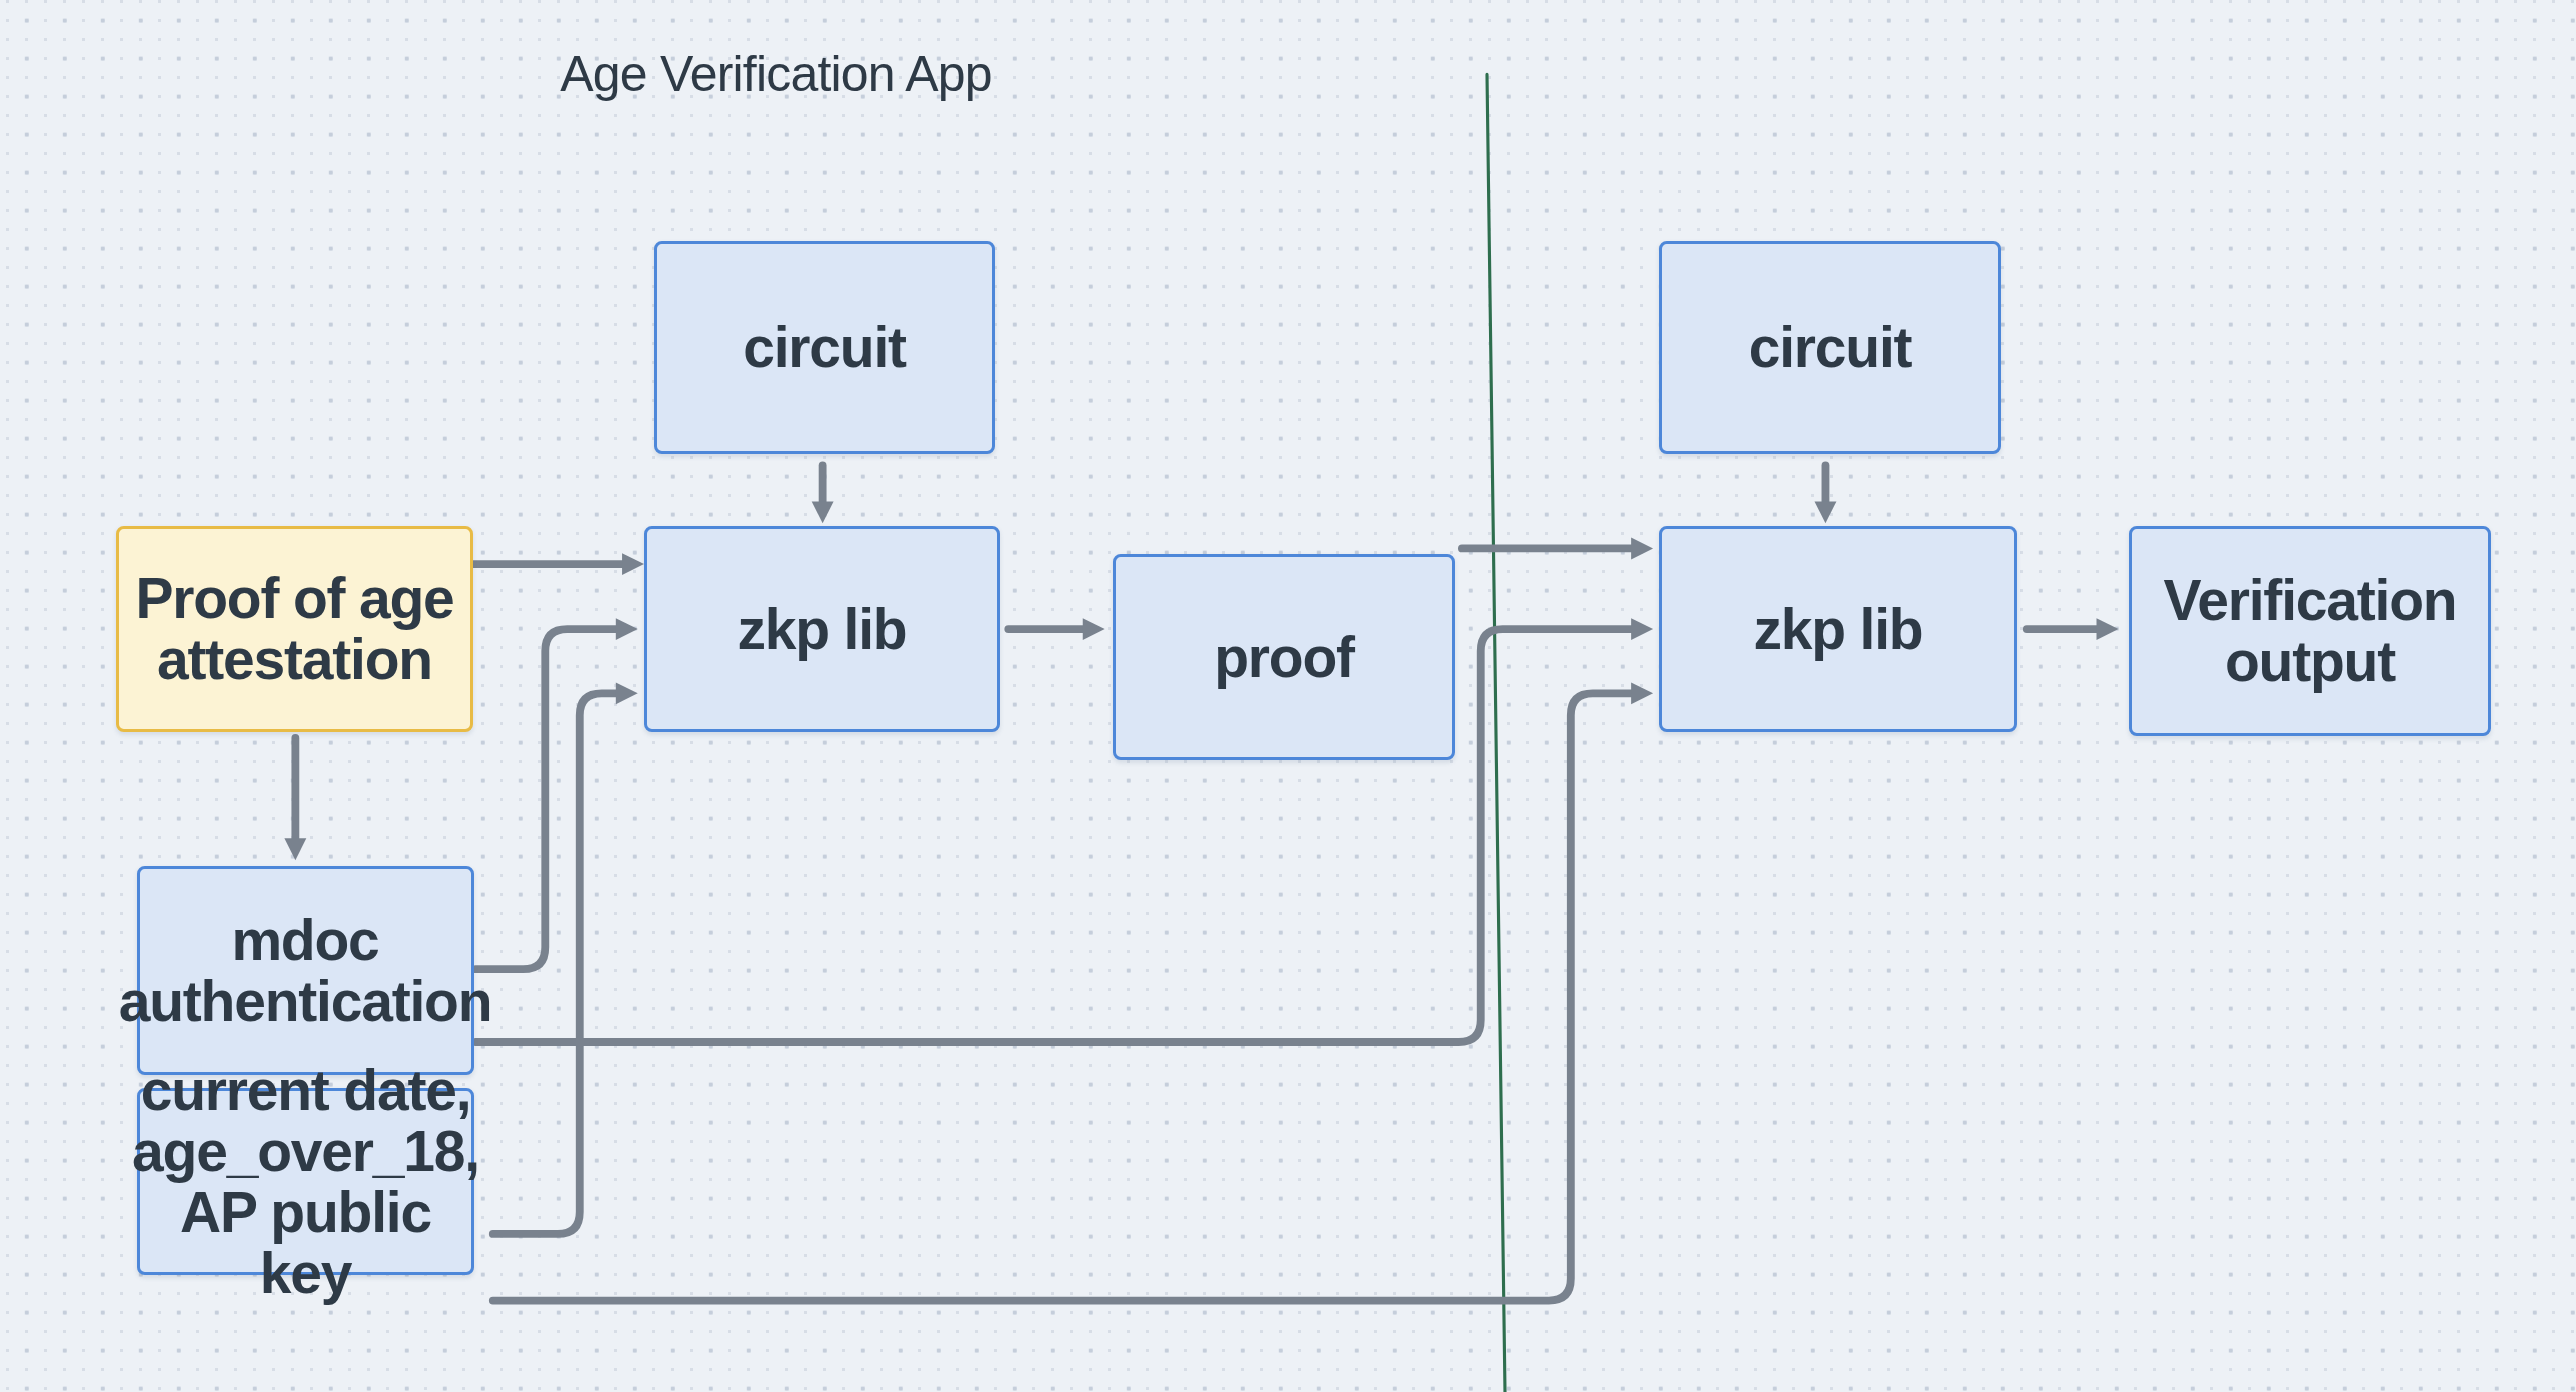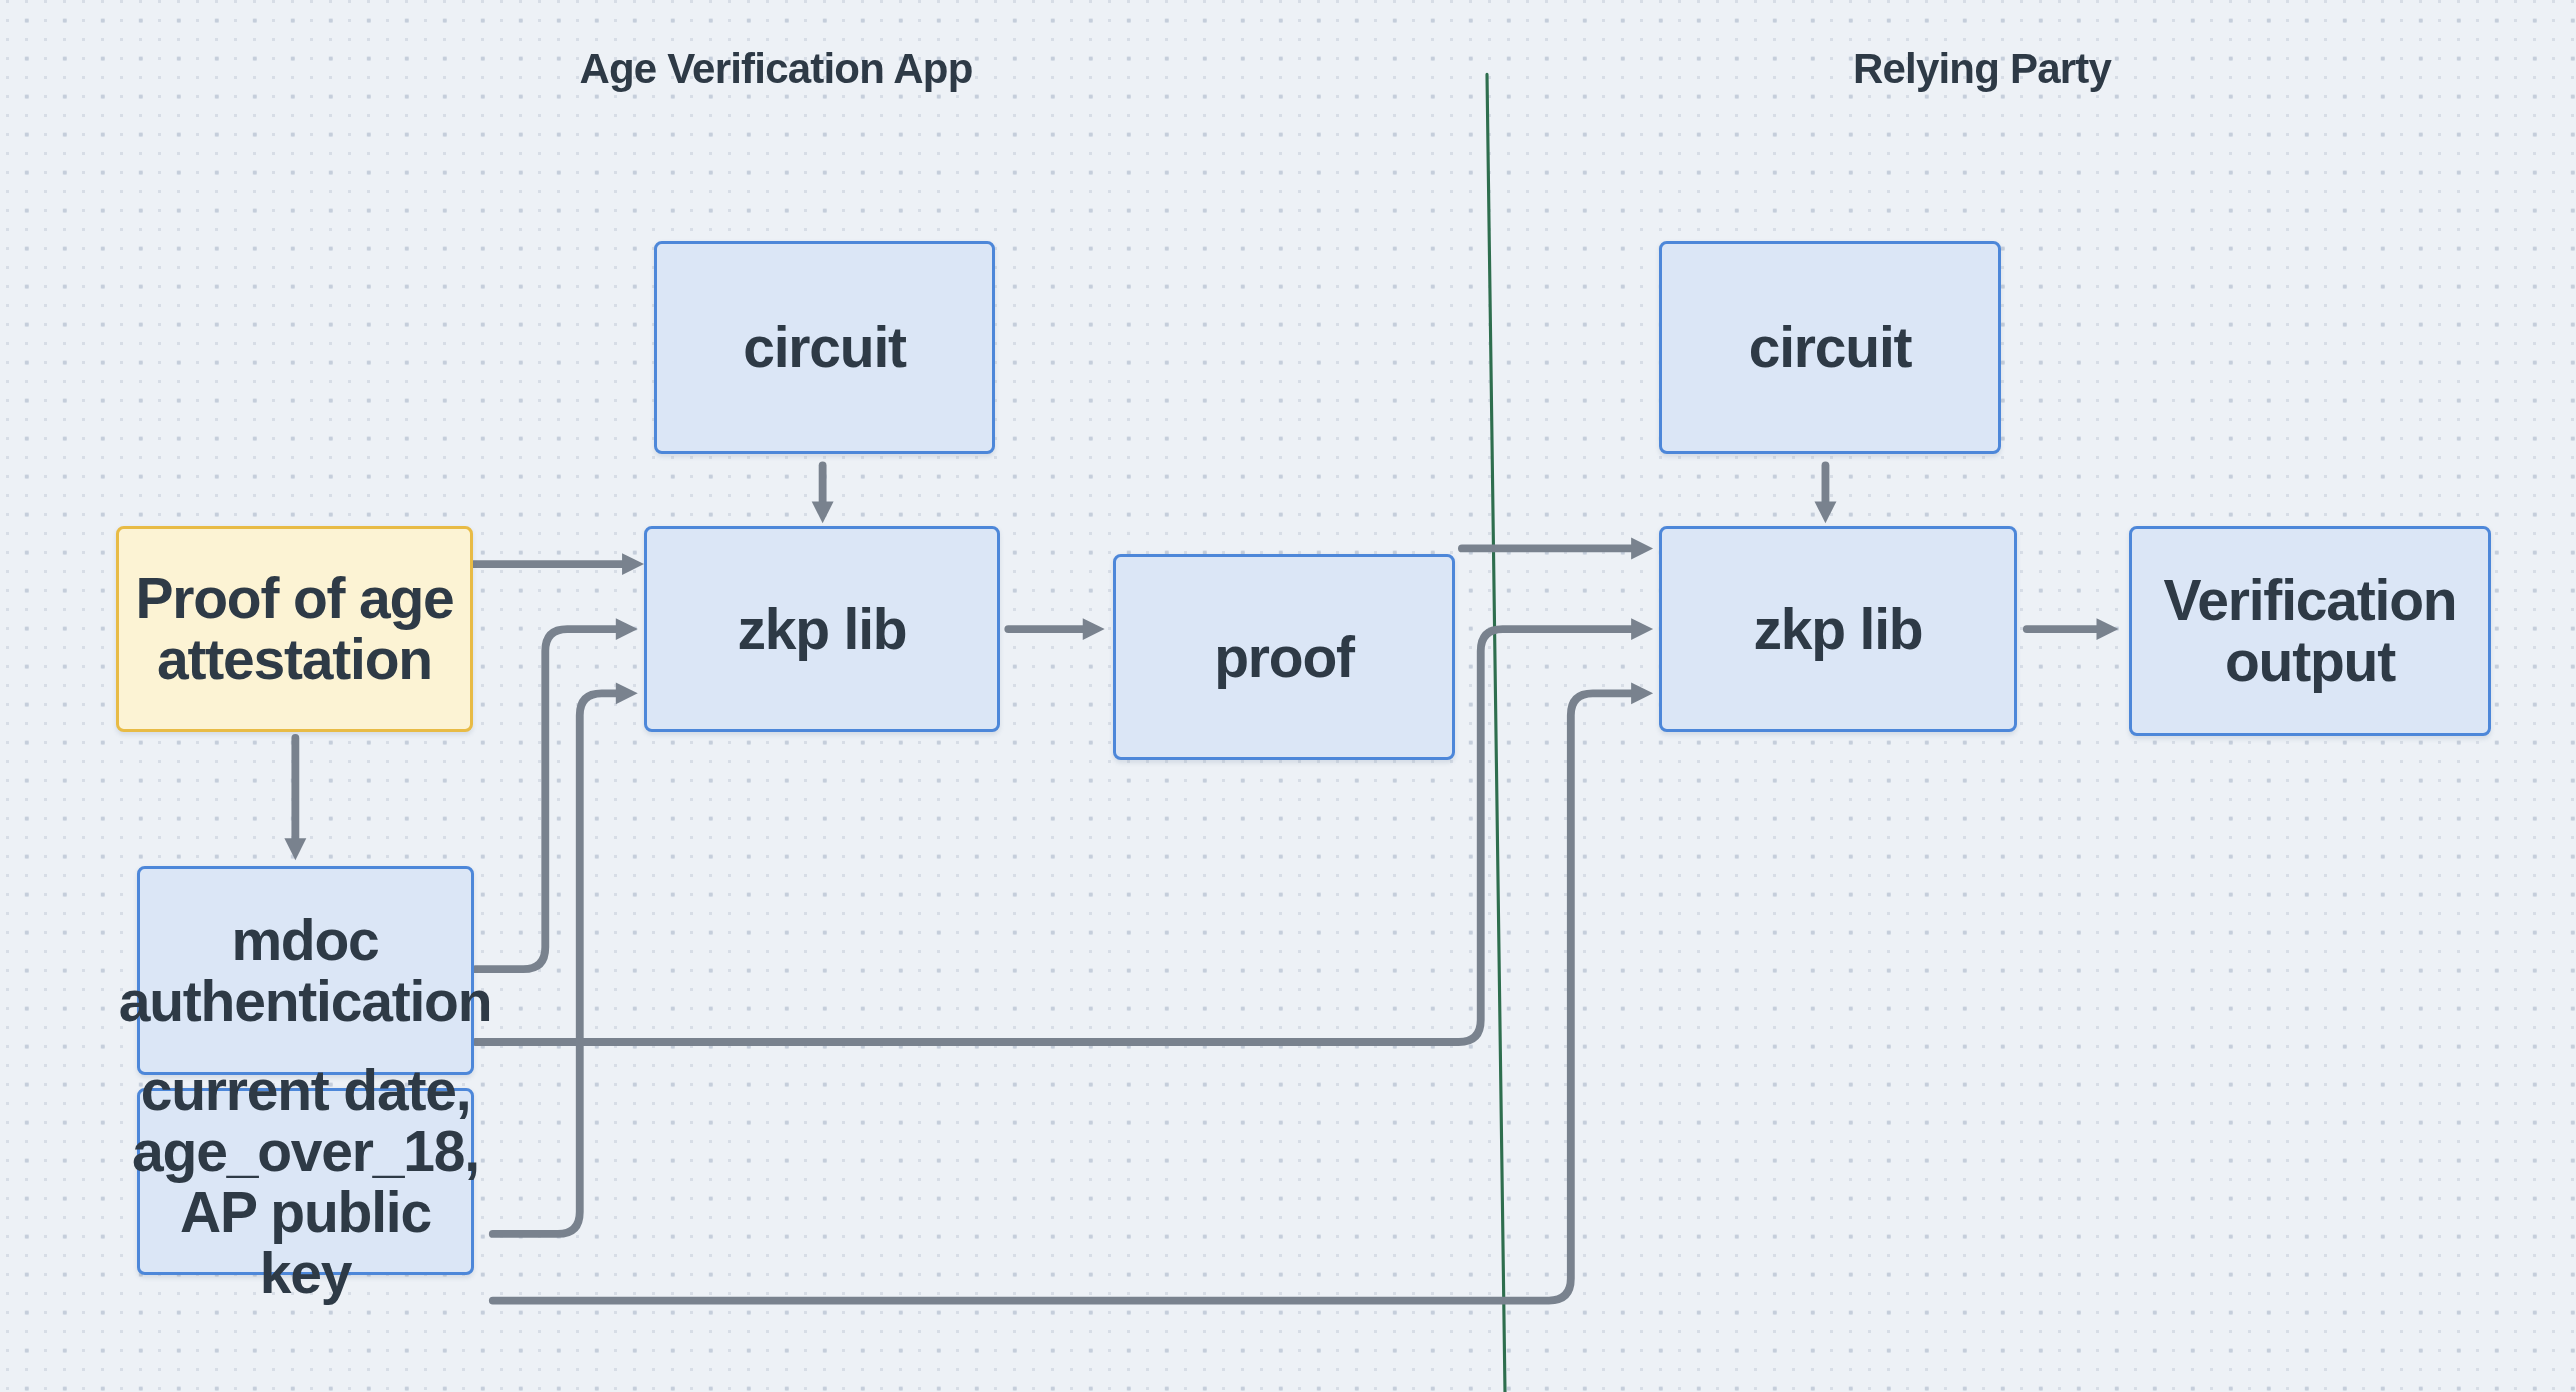--- a/index.html
+++ b/index.html
@@ -29,21 +29,21 @@
     text-align:center;white-space:pre-line;
     font-weight:700;font-size:57px;line-height:61px;
     letter-spacing:-1.2px;color:var(--text);
     border:3.1px solid var(--blue-border);background:var(--blue-fill);
     box-shadow:0 2.4px 4.7px rgba(90,110,140,0.16);
     padding:7.8px 11px;
   }
   .node.yellow{border-color:var(--yellow-border);background:var(--yellow-fill);}
   .zone-title{
     position:absolute;transform:translateX(-50%);
-    font-weight:700;font-size:42px;letter-spacing:-0.8px;color:var(--text);
+    font-weight:400;font-size:50px;letter-spacing:-0.8px;color:var(--text);
     white-space:nowrap;
   }
 </style>
 </head>
 <body>
 
 <div class="canvas">
 
   <svg class="edge-layer" viewBox="0 0 3288 1778" xmlns="http://www.w3.org/2000/svg">
 
@@ -99,21 +99,20 @@
       <polygon class="head" points="2330,668 2316,640 2344,640"></polygon>
     </g>
 
     <g>
       <path class="connector" d="M 2587 803 L 2680 803"></path>
       <polygon class="head" points="2704,803 2676,789 2676,817"></polygon>
     </g>
   </svg>
 
   <div class="zone-title" style="left:776px;top:45px;">Age Verification App</div>
-  <div class="zone-title" style="left:1982px;top:45px;">Relying Party</div>
 
   <div class="node" style="left:654px;top:241px;width:341px;height:213px;">circuit</div>
 
   <div class="node yellow" style="left:116px;top:526px;width:357px;height:206px;">Proof of age
 attestation</div>
 
   <div class="node" style="left:644px;top:526px;width:356px;height:206px;">zkp lib</div>
 
   <div class="node" style="left:1113px;top:526px;width:342px;height:206px;margin-top:28px;">proof</div>
 

